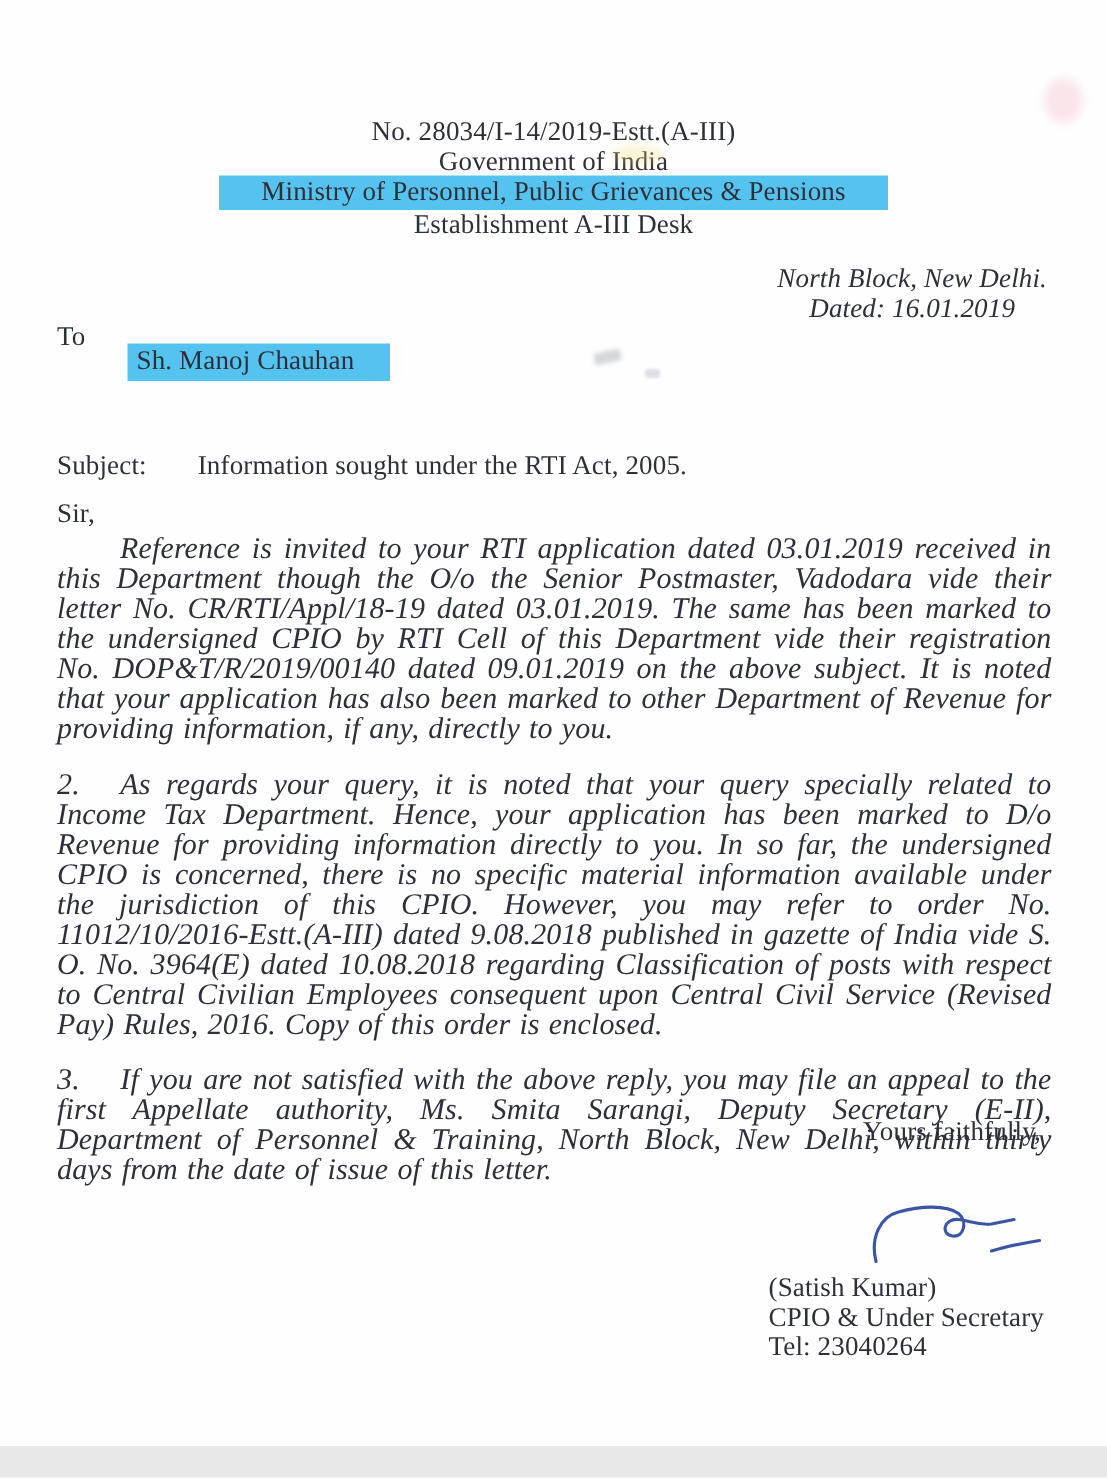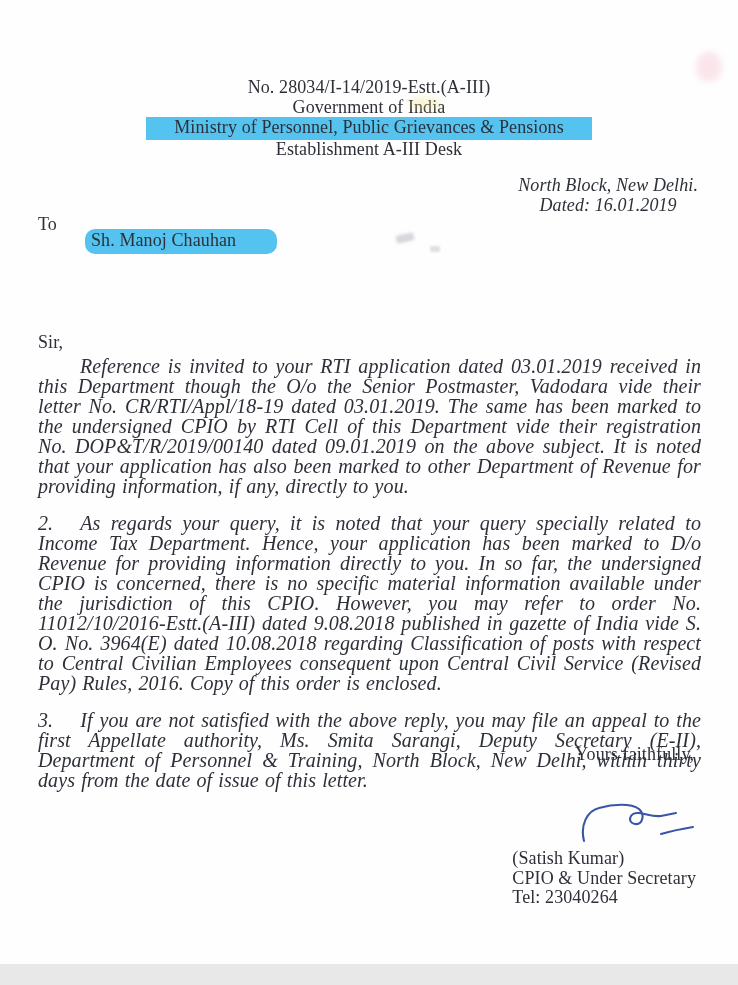--- a/index.html
+++ b/index.html
@@ -35,23 +35,22 @@
   }
   .head-right {
     position: absolute; top: 176px; right: 40px;
     text-align: center;
     font-style: italic;
   }
   .to-label { position: absolute; left: 38px; top: 215px; }
   .addressee-hl {
     position: absolute; left: 85px; top: 229px;
     background: var(--hl);
-    padding: 2px 41px 3px 6px;
+    padding: 2px 24px 3px 6px;
     white-space: nowrap;
-    border-radius: 10px;
   }
   .subject-row { position: absolute; left: 38px; top: 301px; white-space: nowrap; }
   .subject-row .lbl { margin-right: 34px; }
   .greeting { position: absolute; left: 38px; top: 333px; }
   .para {
     position: absolute; left: 38px; width: 663px;
     text-align: justify;
     font-size: 20px; line-height: 20px; letter-spacing: 0.1px; word-spacing: 1px; font-style: italic;
   }
   .para-1 { top: 356px; text-indent: 42px; }
@@ -92,20 +91,23 @@
   </div>
 
   <div class="head-right t">
     <div>North Block, New Delhi.</div>
     <div>Dated: 16.01.2019</div>
   </div>
 
   <div class="to-label t">To</div>
   <div class="addressee-hl t">Sh. Manoj Chauhan</div>
 
+  <div class="subject-row t">
+    <span class="lbl">Subject:</span><span>Information sought under the RTI Act, 2005.</span>
+  </div>
 
   <div class="greeting t">Sir,</div>
 
   <p class="para para-1">Reference is invited to your RTI application dated 03.01.2019 received in this Department though the O/o the Senior Postmaster, Vadodara vide their letter No. CR/RTI/Appl/18-19 dated 03.01.2019. The same has been marked to the undersigned CPIO by RTI Cell of this Department vide their registration No. DOP&amp;T/R/2019/00140 dated 09.01.2019 on the above subject. It is noted that your application has also been marked to other Department of Revenue for providing information, if any, directly to you.</p>
 
   <p class="para para-2"><span class="pnum">2.</span><span>As regards your query, it is noted that your query specially related to Income Tax Department. Hence, your application has been marked to D/o Revenue for providing information directly to you. In so far, the undersigned CPIO is concerned, there is no specific material information available under the jurisdiction of this CPIO. However, you may refer to order No. 11012/10/2016-Estt.(A-III) dated 9.08.2018 published in gazette of India vide S. O. No. 3964(E) dated 10.08.2018 regarding Classification of posts with respect to Central Civilian Employees consequent upon Central Civil Service (Revised Pay) Rules, 2016. Copy of this order is enclosed.</span></p>
 
   <p class="para para-3"><span class="pnum">3.</span><span>If you are not satisfied with the above reply, you may file an appeal to the first Appellate authority, Ms. Smita Sarangi, Deputy Secretary (E-II), Department of Personnel &amp; Training, North Block, New Delhi, within thirty days from the date of issue of this letter.</span></p>
 
   <div class="closing t">Yours faithfully,</div>

